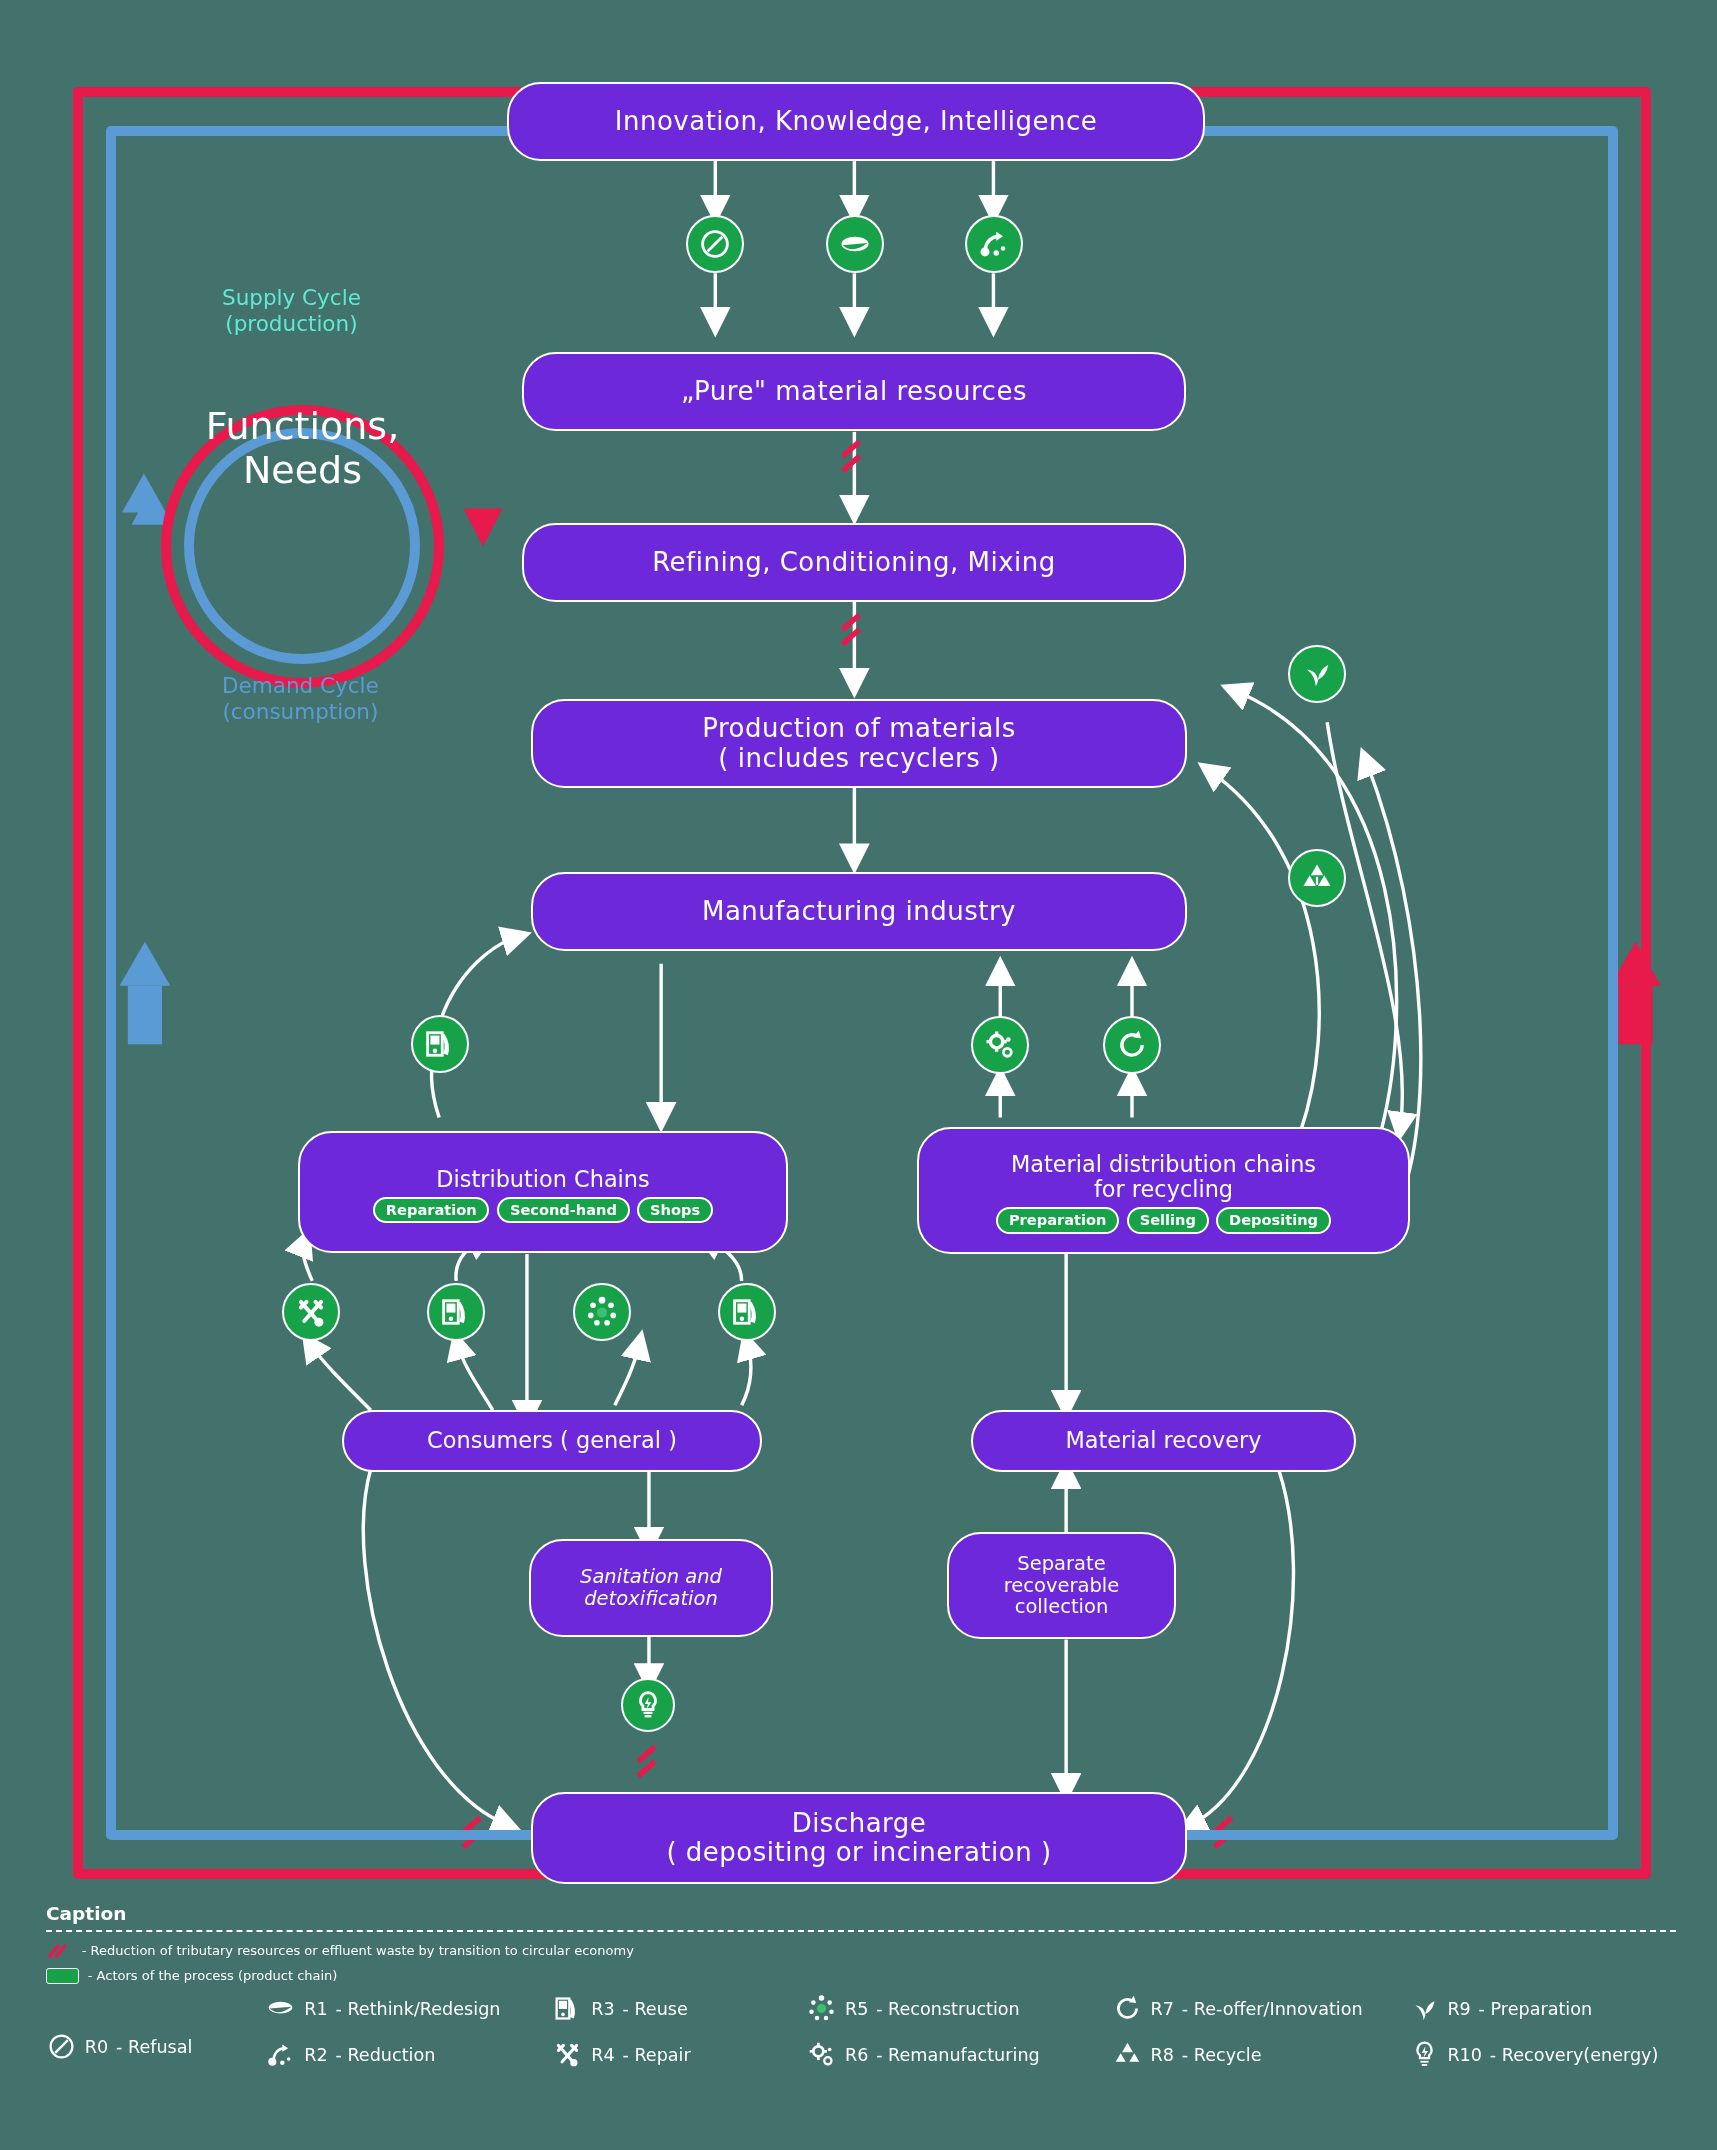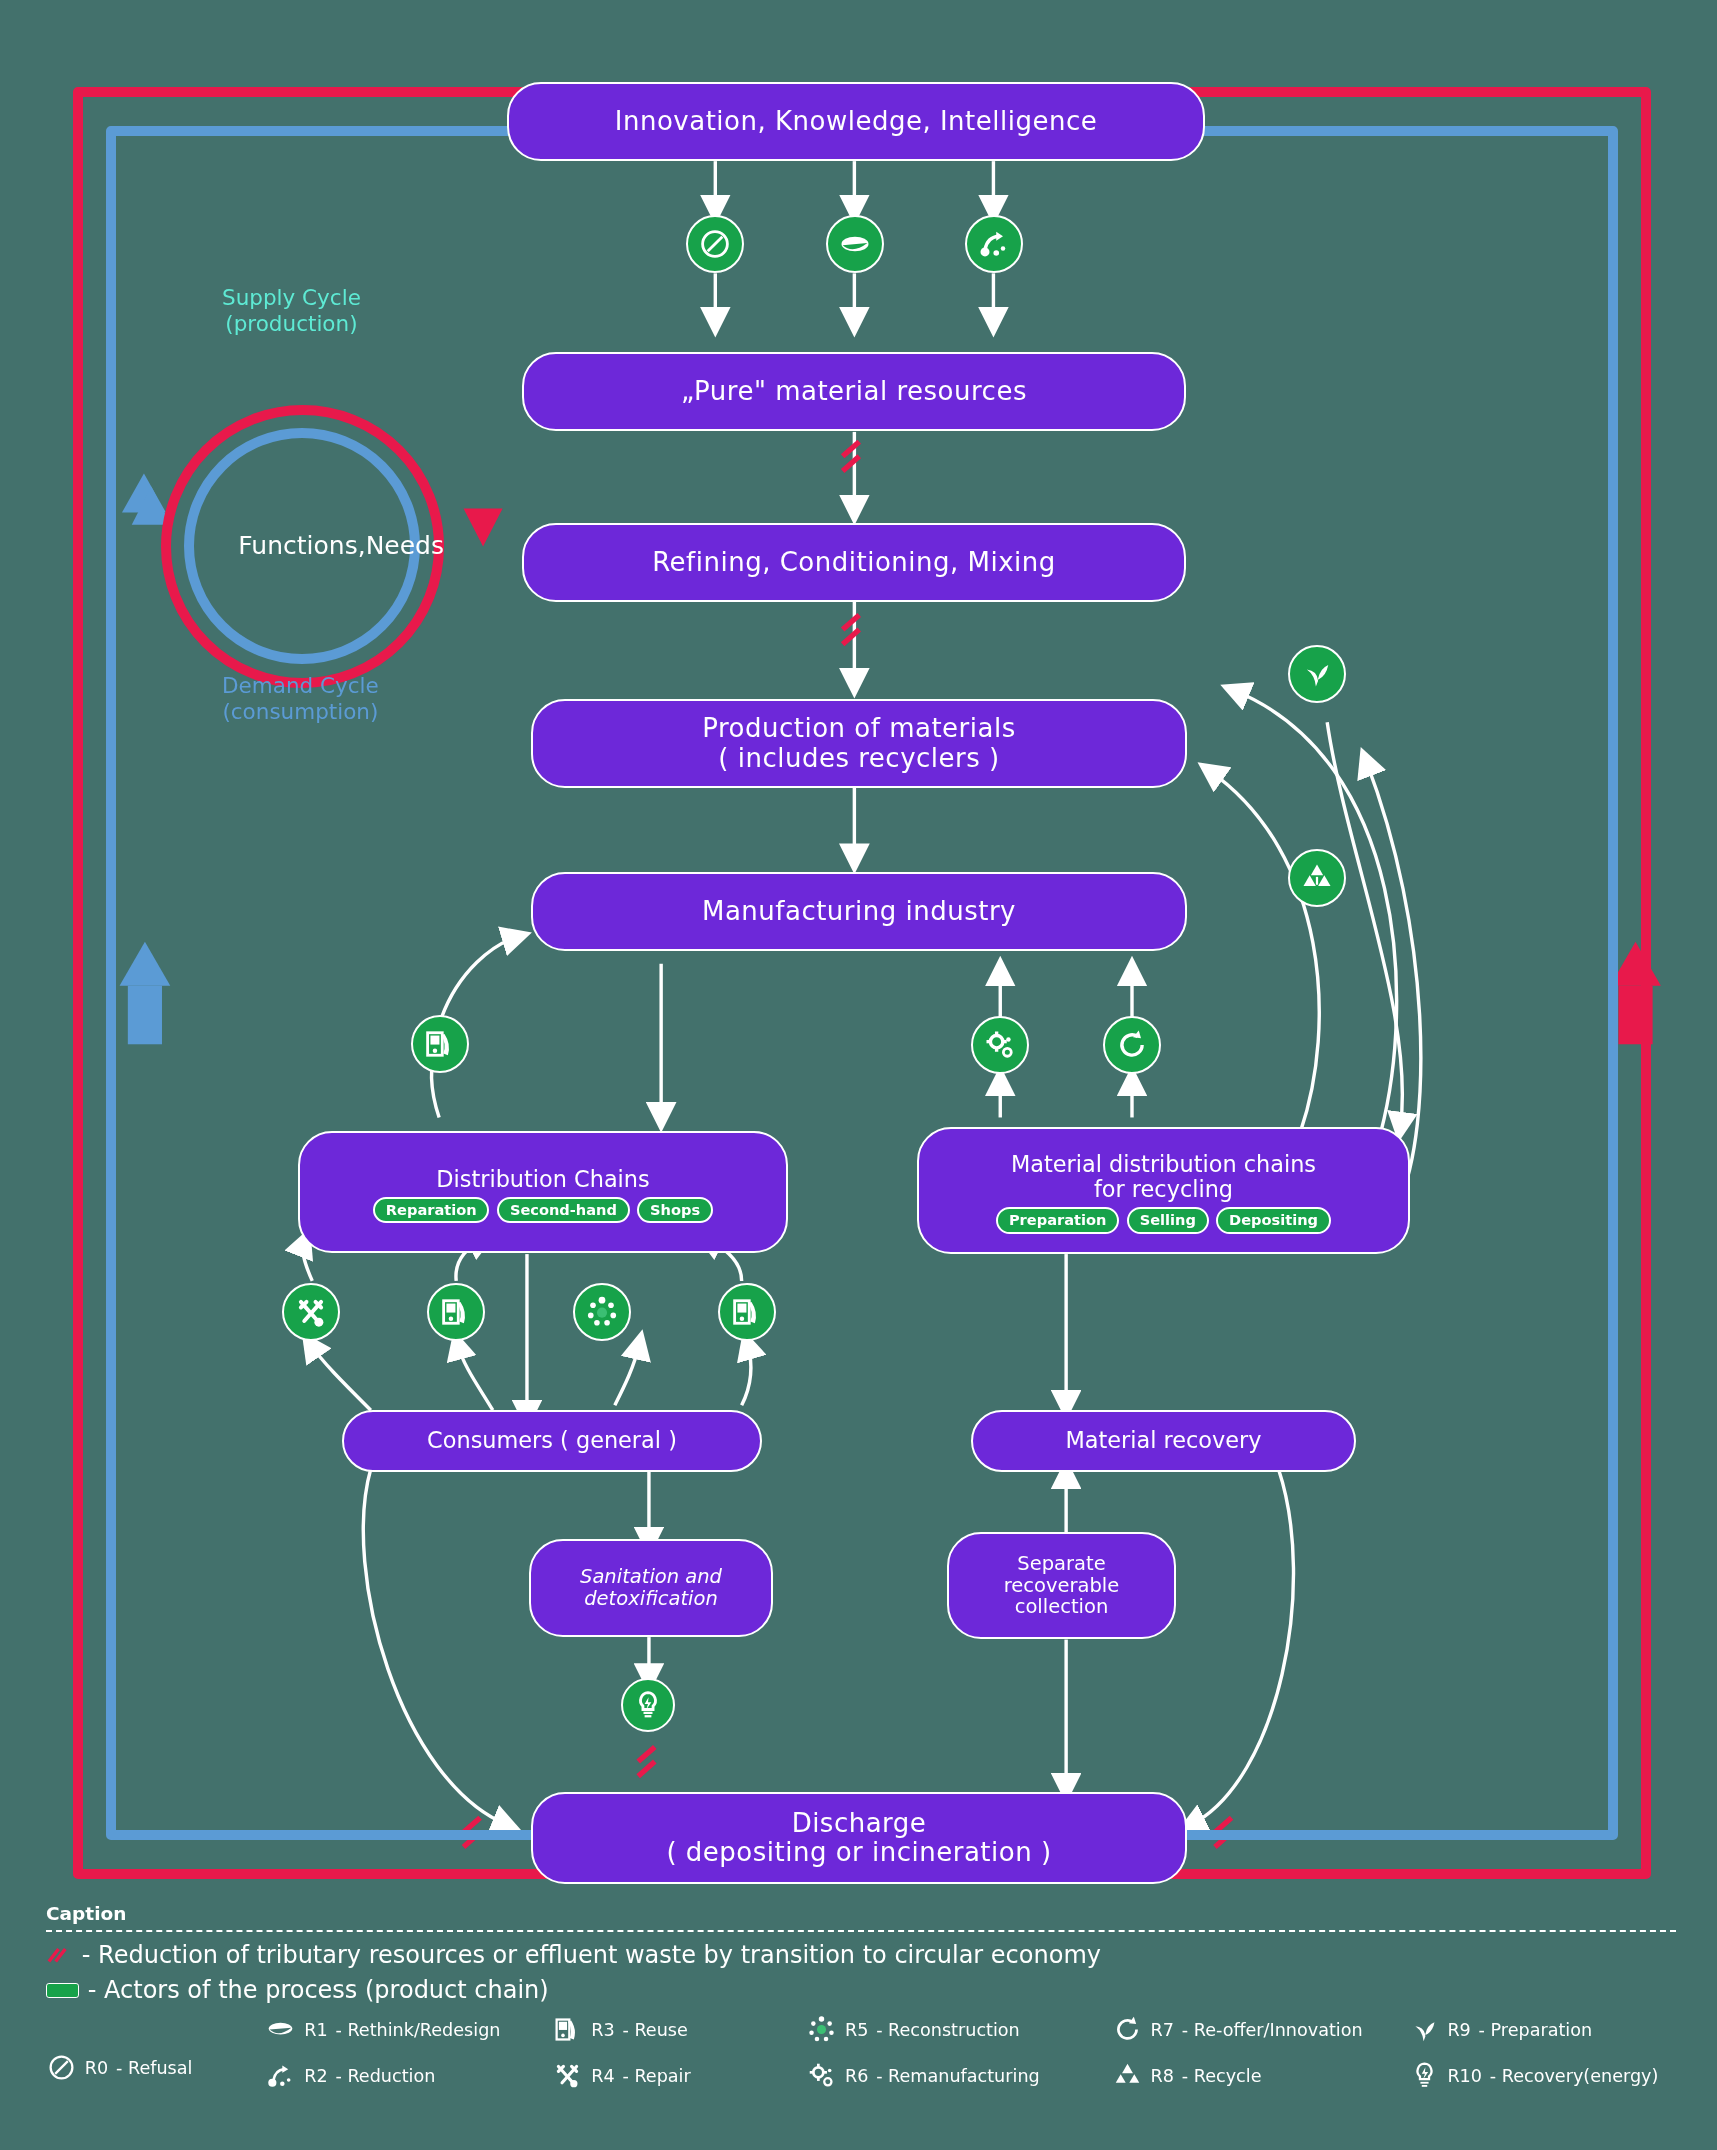--- a/index.html
+++ b/index.html
@@ -32,30 +32,30 @@
   .supply{left:73px;top:87px;width:1578px;height:1792px;border:10.7px solid #e8194b;}
   .demand{left:106px;top:126px;width:1512px;height:1714px;border:10.7px solid #5b9bd5;}
 
   
   .logo{position:absolute;left:161px;top:405px;width:283px;height:283px;}
   .logo .ring-r{position:absolute;left:0;top:0;width:283px;height:283px;border-radius:50%;
                 border:10.7px solid #e8194b;box-sizing:border-box;}
   .logo .ring-b{position:absolute;left:23.4px;top:23.4px;width:236px;height:236px;border-radius:50%;
                 border:10.7px solid #5b9bd5;box-sizing:border-box;}
   .logo .ltext{position:absolute;left:0;top:0;width:283px;height:283px;display:flex;
-               flex-direction:row;align-items:center;justify-content:flex-end;
-               font-size:25px;line-height:1.15;text-align:center;color:#ffffff;}
+               flex-direction:column;align-items:center;justify-content:flex-start;
+               font-size:38px;line-height:1.15;text-align:center;color:#ffffff;}
   .lbl-supply{position:absolute;left:222px;top:285px;color:#5eead4;font-size:21.5px;line-height:1.2;text-align:center;}
   .lbl-demand{position:absolute;left:222px;top:673px;color:#5b9bd5;font-size:21.5px;line-height:1.2;text-align:center;}
 
   
   .caption{position:absolute;left:46px;top:1903px;width:1630px;color:#ffffff;}
   .cap-title{font-size:18.5px;font-weight:bold;margin-bottom:2.9px;}
   .cap-rule{border-top:2px dashed #ffffff;margin:5.9px 0 8.8px 0;}
-  .cap-line{display:flex;align-items:center;gap:8.8px;font-size:24px;margin-bottom:7.8px;}
+  .cap-line{display:flex;align-items:center;gap:8.8px;font-size:13px;margin-bottom:7.8px;}
   .swatch{width:31px;height:13.7px;background:#17a24a;border:1.5px solid #ffffff;border-radius:2.9px;flex:none;}
   .legend-grid{display:flex;gap:0;margin-top:9.8px;align-items:flex-start;}
   .lcol{display:flex;flex-direction:column;gap:15px;}
   .litem{display:flex;align-items:center;gap:7.8px;font-size:17.6px;white-space:nowrap;}
   .licon{width:31px;height:31px;flex:none;display:flex;align-items:center;justify-content:center;}
   .licon svg{width:29px;height:29px;}
   .redslash{width:27px;height:19.5px;flex:none;}
 
   svg.wires{position:absolute;left:0;top:0;width:1718px;height:2151px;pointer-events:none;}
 </style>

